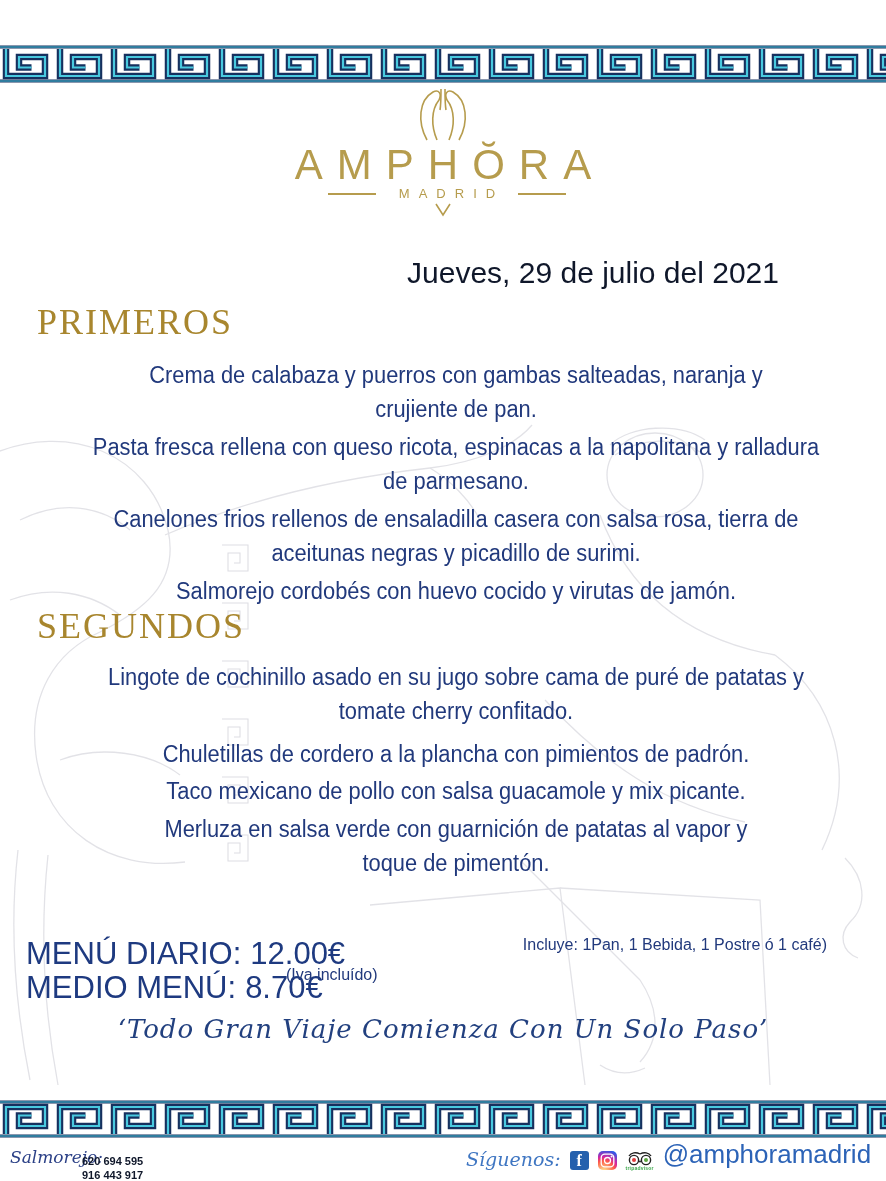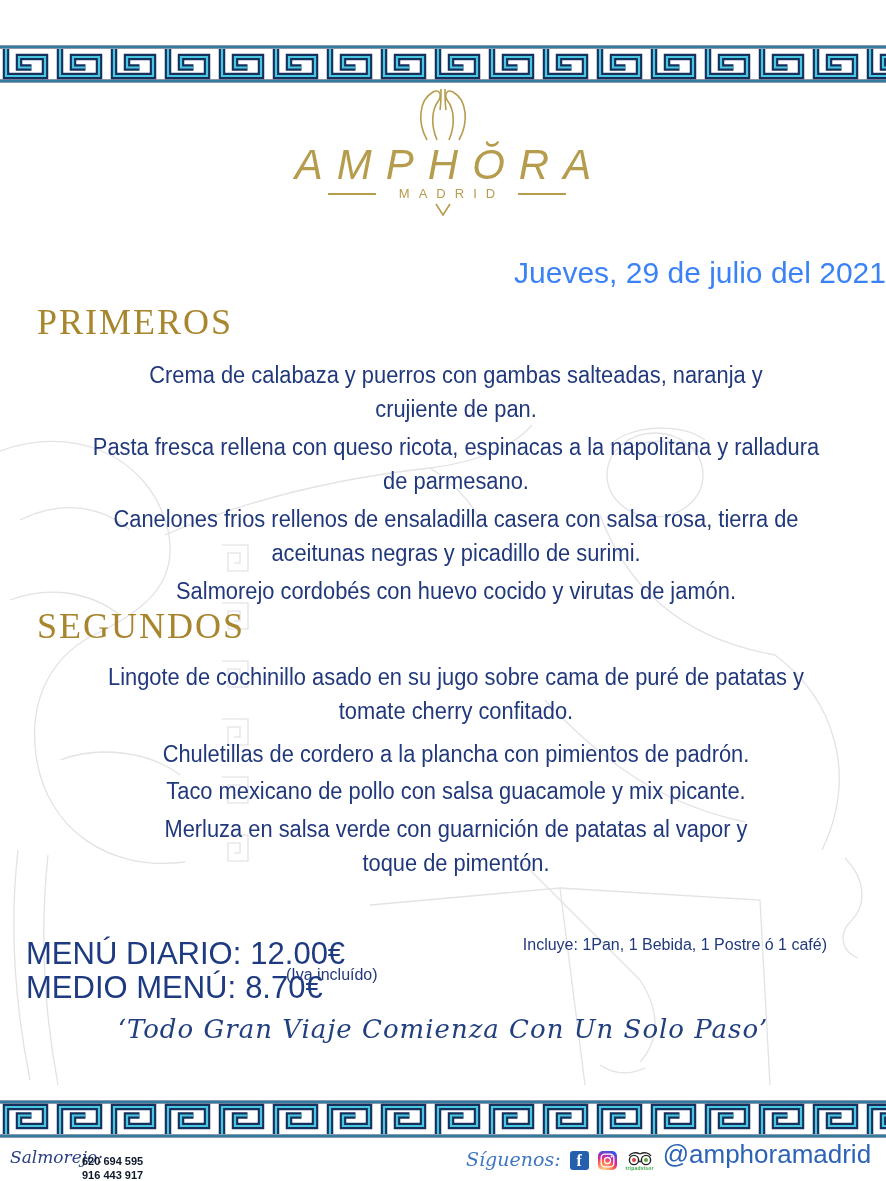--- a/index.html
+++ b/index.html
@@ -8,28 +8,28 @@
   
   .band{position:absolute;left:0;width:886px;height:38px;display:block;}
   .band-top{top:45px;}
   .band-bottom{top:1100px;transform:scaleY(-1);}
   
   .sketch{position:absolute;left:0;top:0;z-index:0;opacity:.75;}
   
   .logo{position:absolute;top:88px;left:0;width:100%;text-align:center;z-index:2;}
   .vase{display:block;margin:0 auto;}
   .brand{font-size:42px;letter-spacing:14px;padding-left:14px;color:#b69c4d;
-         font-family:"Liberation Sans",sans-serif;font-weight:400;line-height:46px;font-style:italic;}
+         font-family:"Liberation Sans",sans-serif;font-weight:400;line-height:46px;}
   .madrid-row{display:flex;align-items:center;justify-content:center;gap:14px;margin-top:-2px;padding-left:8px;}
   .madrid-row .rule{width:48px;height:2px;background:#b69c4d;}
   .madrid{font-size:13px;letter-spacing:9px;padding-left:9px;color:#b69c4d;}
   .logo-v{display:block;margin:2px auto 0 auto;}
   
-  .date{position:absolute;top:256px;left:0;right:0;padding-left:300px;text-align:right;
-        font-size:30px;color:#3b82f6;z-index:2;}
+  .date{position:absolute;top:256px;left:0;right:0;padding-left:300px;text-align:center;
+        font-size:30px;color:#0f172a;z-index:2;}
   
   .sec-title{position:absolute;left:37px;font-family:"Liberation Serif",serif;
              font-size:36px;letter-spacing:2px;color:#a8862e;line-height:40px;z-index:2;}
   .t-primeros{top:302px;}
   .t-segundos{top:606px;}
   
   .menu-item{position:absolute;left:13px;width:886px;z-index:2;color:#21397c;}
   .mline{display:block;text-align:center;white-space:nowrap;font-size:23px;line-height:34px;
          transform:scaleX(.95);transform-origin:50% 50%;}
   

